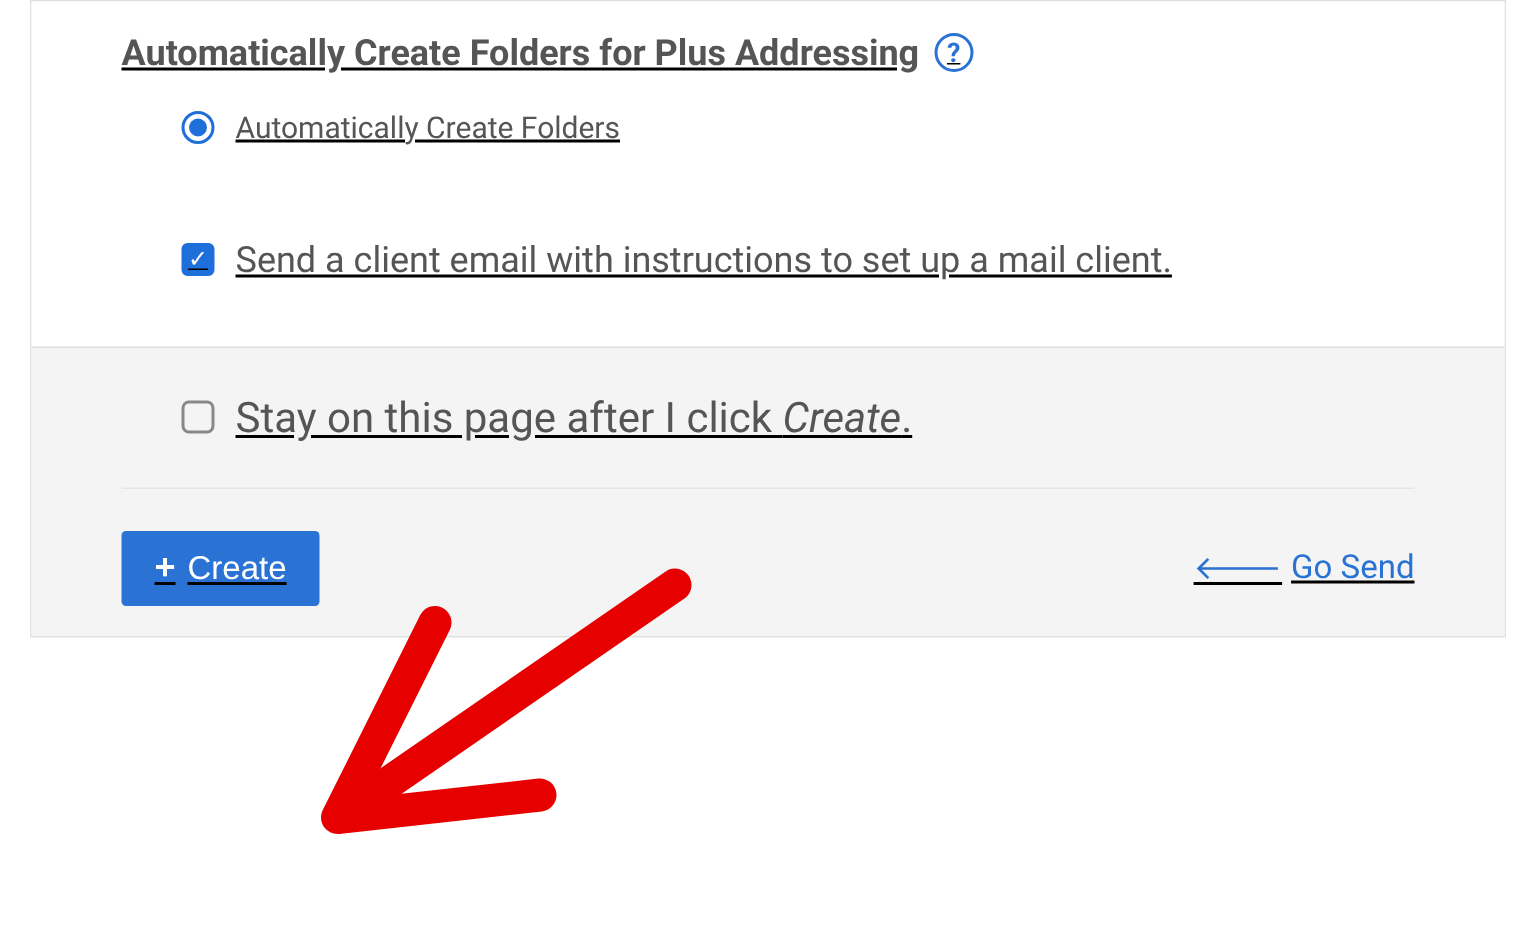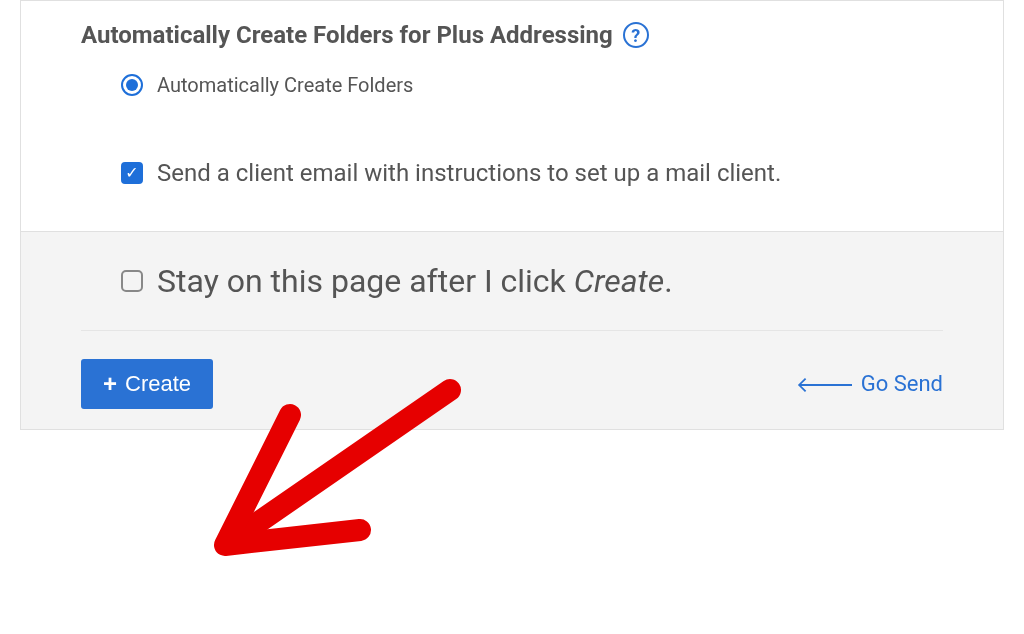--- a/index.html
+++ b/index.html
@@ -117,21 +117,21 @@
     }
     .section-lower {
       background: #f4f4f4;
       border-top: 1px solid #e0e0e0;
       padding: 30px 60px 20px 60px;
     }
     .stay-row {
       display: flex;
       align-items: center;
       gap: 14px;
-      font-size: 32px;
+      font-size: 28px;
       color: #555;
       padding-left: 40px;
       padding-bottom: 30px;
       border-bottom: 1px solid #e5e5e5;
     }
     .stay-row .italic {
       font-style: italic;
     }
     .stay-checkbox {
       width: 22px;
@@ -179,20 +179,21 @@
     .arrow-left {
       font-size: 22px;
     }
     .annotation-arrow {
       position: absolute;
       pointer-events: none;
       z-index: 10;
     }
     .container {
       position: relative;
+      text-decoration: underline;
     }
   </style>
 </head>
 <body>
 
 <div class="container">
 
   <div class="panel">
 
     <div class="section-upper">

